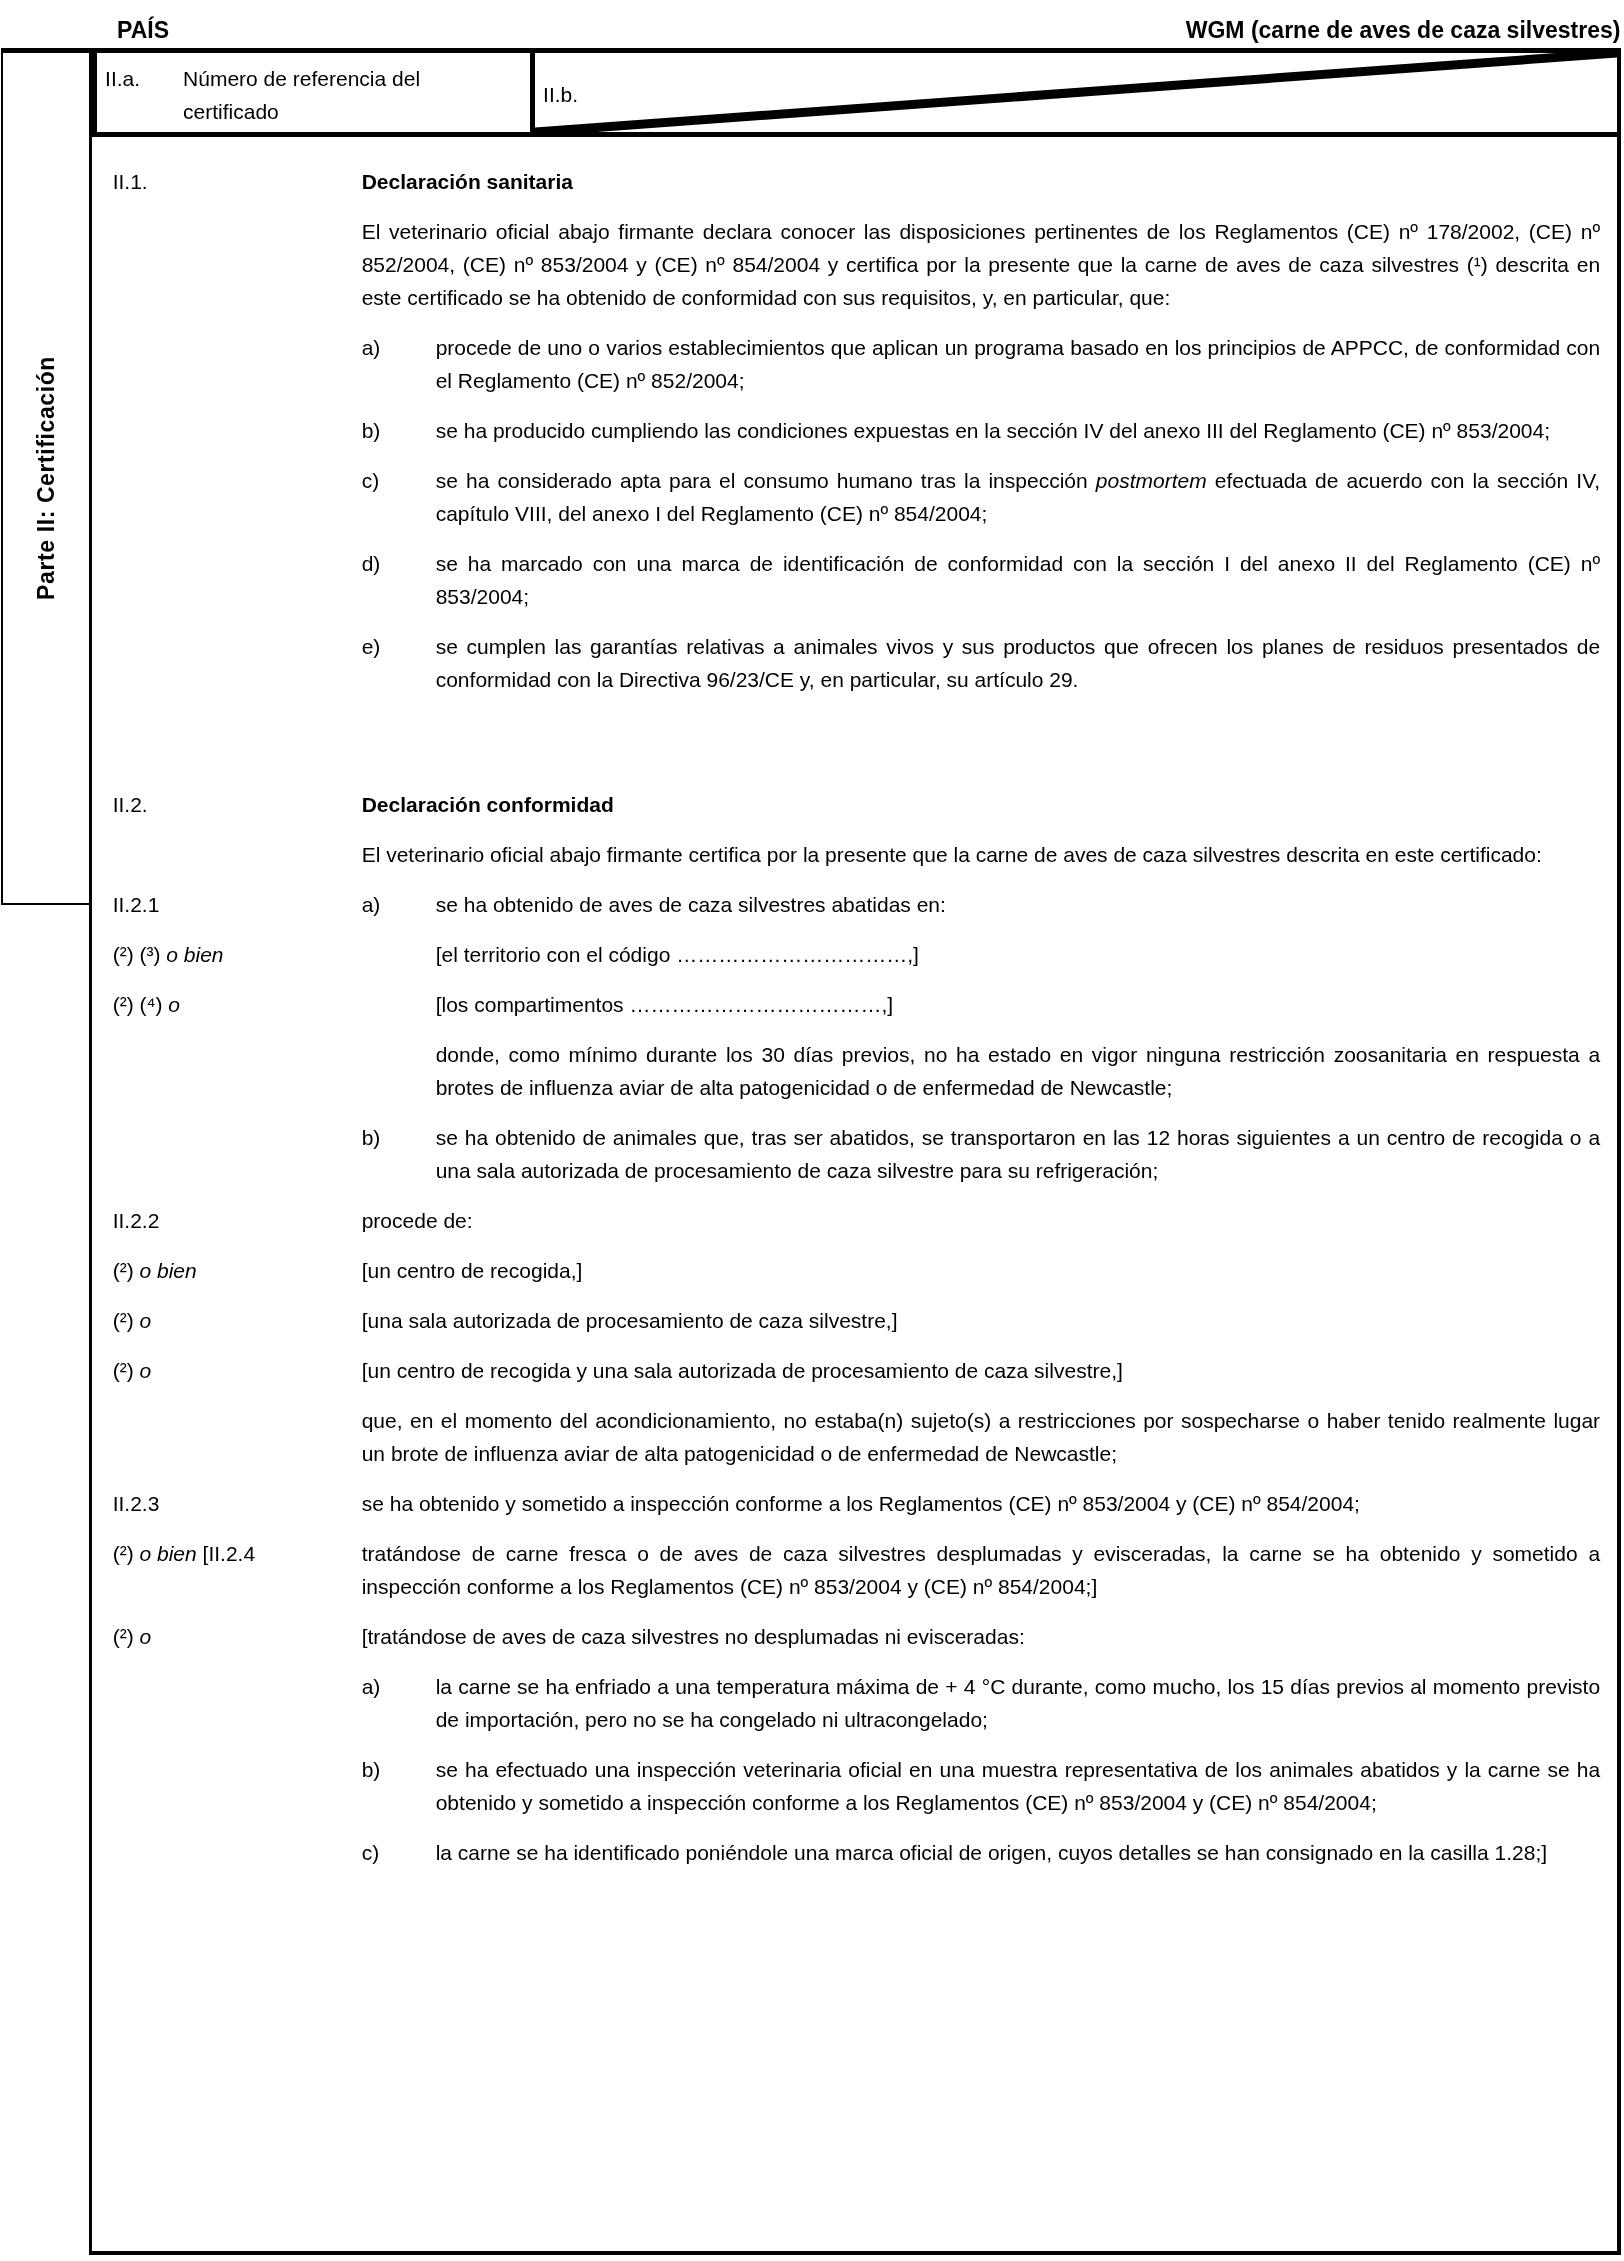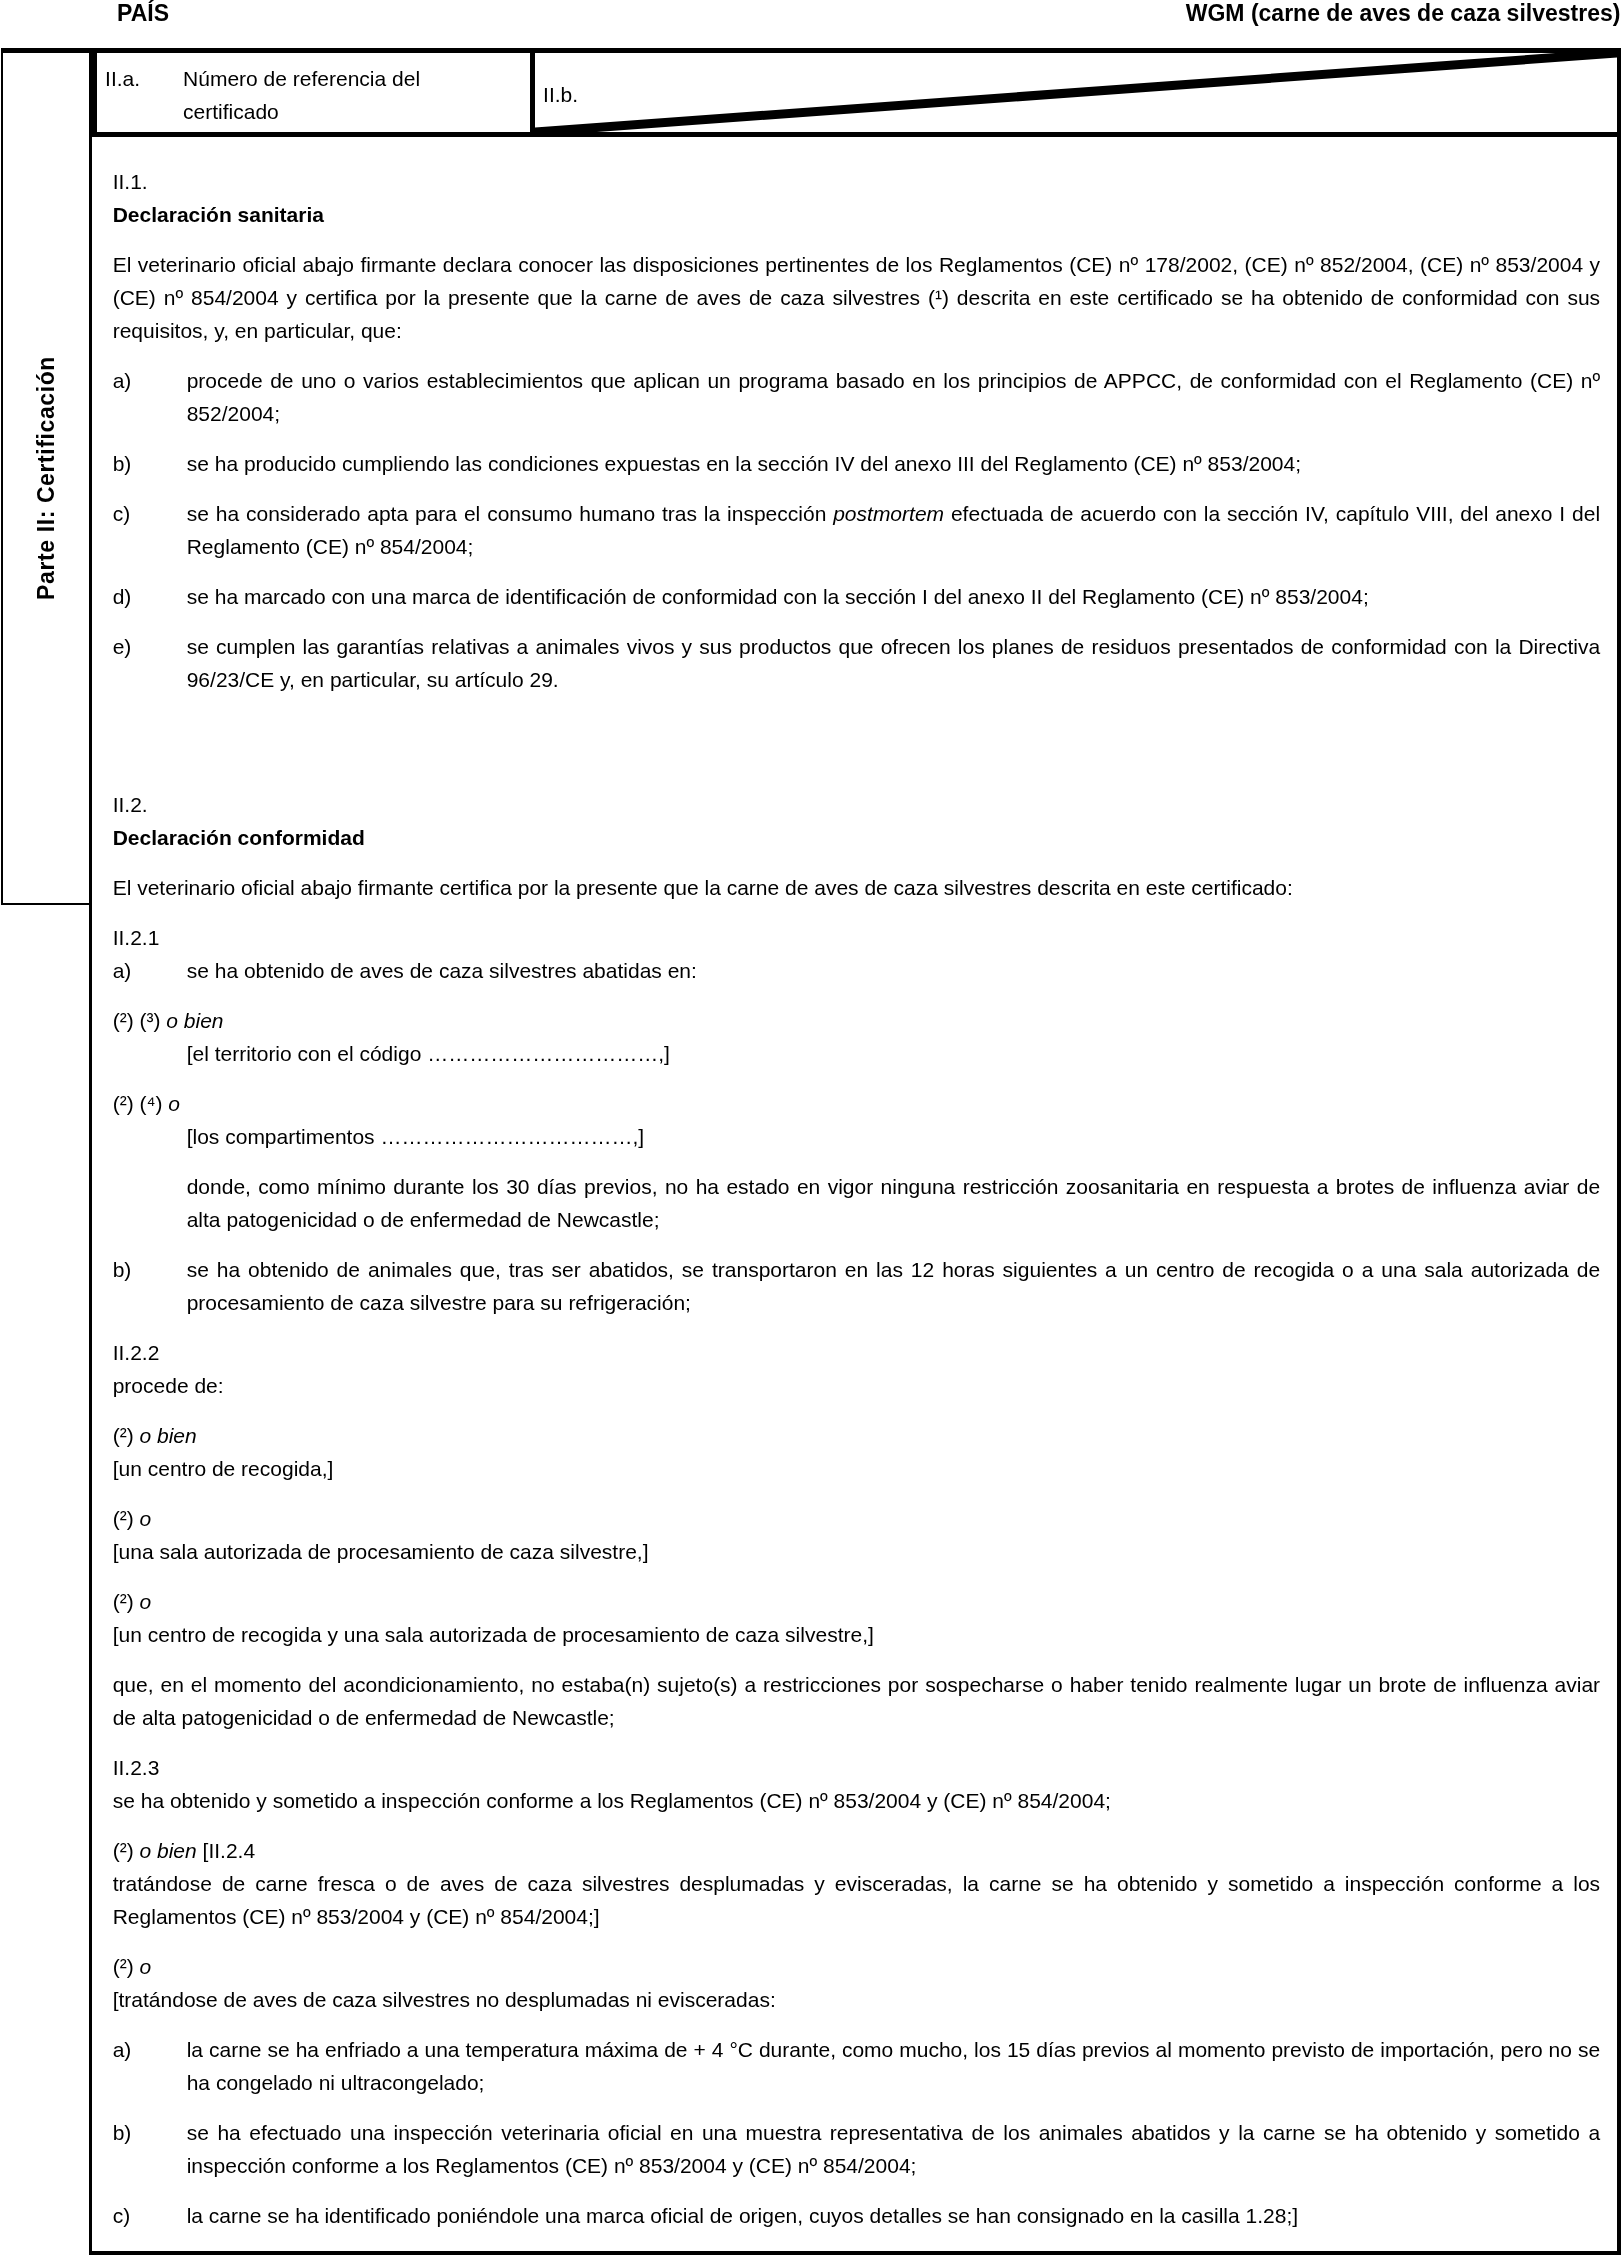--- a/index.html
+++ b/index.html
@@ -6,21 +6,21 @@
   * { margin:0; padding:0; box-sizing:border-box; }
   html,body { background:#ffffff; }
   body {
     width:1625px; height:2261px;
     position:relative;
     color:#000;
     font-family:"Liberation Sans","DejaVu Sans",sans-serif;
     overflow:hidden;
   }
   .topbar {
-    position:absolute; top:0; left:117px; right:4.6px;
+    position:absolute; top:17px; left:117px; right:4.6px;
     display:flex; justify-content:space-between;
     font-weight:bold; font-size:23px; line-height:27.5px;
   }
   .table-wrap {
     position:absolute; left:1.1px; top:48px; width:1620px; bottom:5.7px;
     border-top:5.2px solid #000;
   }
   .sidebar {
     position:absolute; left:0; top:0; width:88px; height:852px;
     border-left:2.3px solid #000; border-bottom:2.9px solid #000;
@@ -48,21 +48,21 @@
   .hnum2 { width:78px; flex:none; }
   .htext { width:335px; }
   .hcell-iib {
     flex:1;
     border-left:5.2px solid #000; border-bottom:5.2px solid #000;
     position:relative; padding:25px 0 0 8px;
   }
   .hnum3 { position:relative; z-index:2; background:transparent; }
   .diag { position:absolute; left:0; top:0; width:100%; height:100%; display:block; }
   .tbody { padding:27.5px 17px 0 20.6px; flex:1; }
-  .row { display:flex; margin-bottom:17px;flex-direction:column; }
+  .row { display:flex; margin-bottom:17px; }
   .lbl { width:249px; flex:none; }
   .content { flex:1; }
   .cflex { display:flex; }
   .letter { width:74px; flex:none; }
   .ltext { flex:1; text-align:justify; }
   .justify { text-align:justify; }
   .indent1 { padding-left:74px; }
   .bold { font-weight:bold; }
   .it { font-style:italic; }
   .mt-section { margin-top:92px; }

